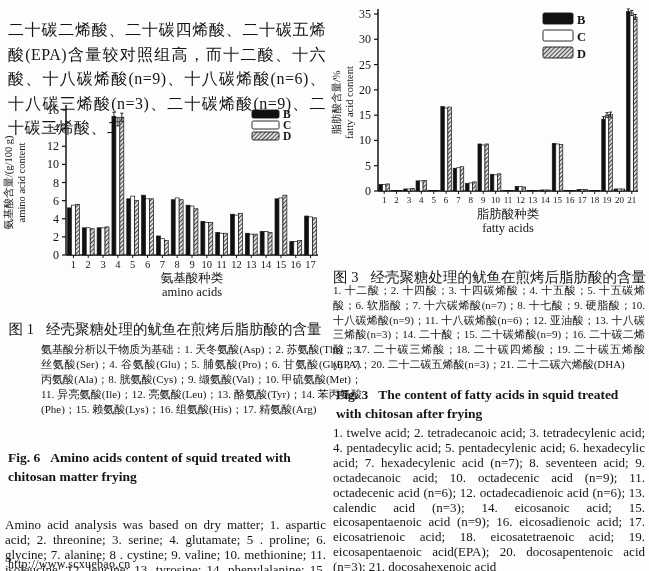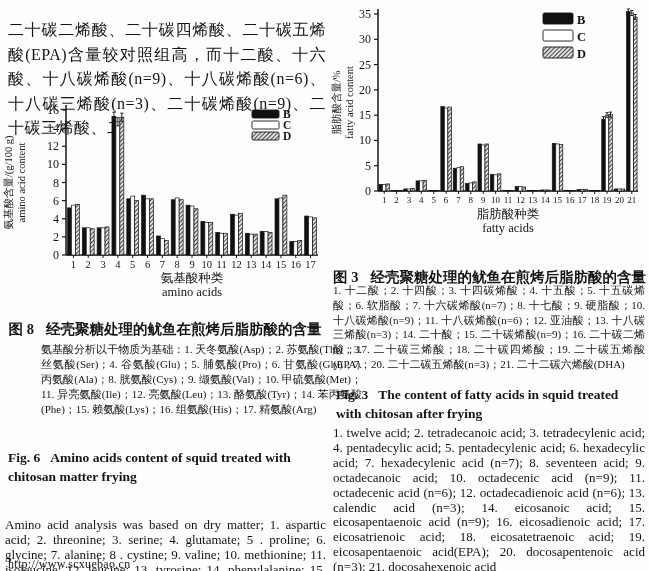--- a/index.html
+++ b/index.html
@@ -10,21 +10,21 @@
   }
   .intro{
     position:absolute;left:8px;top:2px;width:318px;
     font-size:16px;line-height:24.5px;text-align:justify;letter-spacing:.5px;
   }
   .chart-box{position:absolute;}
   #chart-fig2{left:0;top:100px;width:330px;height:202px;}
   #chart-fig3{left:330px;top:0;width:319px;height:246px;}
   svg text{font-family:"Liberation Serif","DejaVu Serif",serif;fill:#151515;}
   .cap-zh{
-    position:absolute;text-align:center;font-weight:bold;font-size:14.5px;white-space:nowrap;
+    position:absolute;text-align:center;font-weight:normal;font-size:14.5px;white-space:nowrap;
   }
   .cap-zh .gap{display:inline-block;width:12px;}
   #cap2-zh{left:0;top:305px;width:330px;}
   #cap3-zh{left:330px;top:253px;width:319px;}
   .note{
     position:absolute;font-size:11px;line-height:15.1px;text-align:justify;
   }
   #note2-zh{left:5px;top:331px;width:321px;margin-left:36px;}
   #note3-zh{left:333px;top:272px;width:312px;line-height:14.8px;}
   .cap-en{
@@ -175,21 +175,21 @@
         <text x="12" y="82.5" font-size="10.5" text-anchor="middle" transform="rotate(-90 12 82.5)">氨基酸含量/(g/100 g)</text>
         <text x="24.5" y="82.5" font-size="10.5" text-anchor="middle" transform="rotate(-90 24.5 82.5)">amino acid content</text>
         <rect x="252" y="10" width="27" height="8" rx="1.5" fill="#111111" stroke="#151515" stroke-width="0.9"></rect>
         <text x="283" y="17.5" font-size="11.5" text-anchor="start" font-weight="bold">B</text>
         <rect x="252" y="21" width="27" height="8" rx="1.5" fill="#ffffff" stroke="#151515" stroke-width="0.9"></rect>
         <text x="283" y="28.5" font-size="11.5" text-anchor="start" font-weight="bold">C</text>
         <rect x="252" y="32" width="27" height="8" rx="1.5" fill="url(#chart-fig2-hatch)" stroke="#151515" stroke-width="0.9"></rect>
         <text x="283" y="39.5" font-size="11.5" text-anchor="start" font-weight="bold">D</text>
       </svg></div>
 
-  <p class="cap-zh" id="cap2-zh"><span>图 8</span><span class="gap"></span><span>经壳聚糖处理的鱿鱼在煎烤后脂肪酸的含量</span></p>
+  <p class="cap-zh" id="cap2-zh"><span>图 1</span><span class="gap"></span><span>经壳聚糖处理的鱿鱼在煎烤后脂肪酸的含量</span></p>
 
   <p class="note" id="note2-zh">氨基酸分析以干物质为基础：1. 天冬氨酸(Asp)；2. 苏氨酸(Thr)；3. 丝氨酸(Ser)；4. 谷氨酸(Glu)；5. 脯氨酸(Pro)；6. 甘氨酸(Gly)；7. 丙氨酸(Ala)；8. 胱氨酸(Cys)；9. 缬氨酸(Val)；10. 甲硫氨酸(Met)；11. 异亮氨酸(Ile)；12. 亮氨酸(Leu)；13. 酪氨酸(Tyr)；14. 苯丙氨酸(Phe)；15. 赖氨酸(Lys)；16. 组氨酸(His)；17. 精氨酸(Arg)</p>
 
   <p class="cap-en" id="cap2-en"><span class="lbl">Fig. 6</span><span>Amino acids content of squid treated with chitosan matter frying</span></p>
 
   <p class="note-en" id="note2-en">Amino acid analysis was based on dry matter; 1. aspartic acid; 2. threonine; 3. serine; 4. glutamate; 5 . proline; 6. glycine; 7. alanine; 8 . cystine; 9. valine; 10. methionine; 11. isoleucine; 12. leucine; 13. tyrosine; 14. phenylalanine; 15. lysine; 16. histidine; 17 . arginine</p>
 
   <p class="footer-url">http://www.scxuebao.cn</p>
 
   <div class="chart-box" id="chart-fig3"><svg viewBox="0 0 319 246" width="319" height="246">

